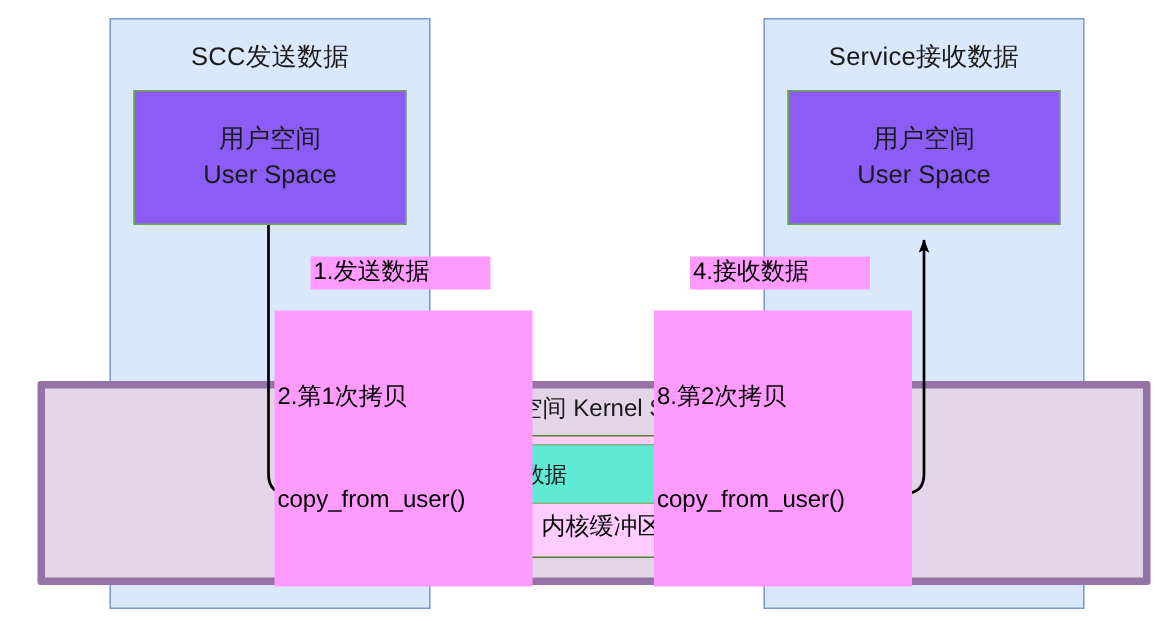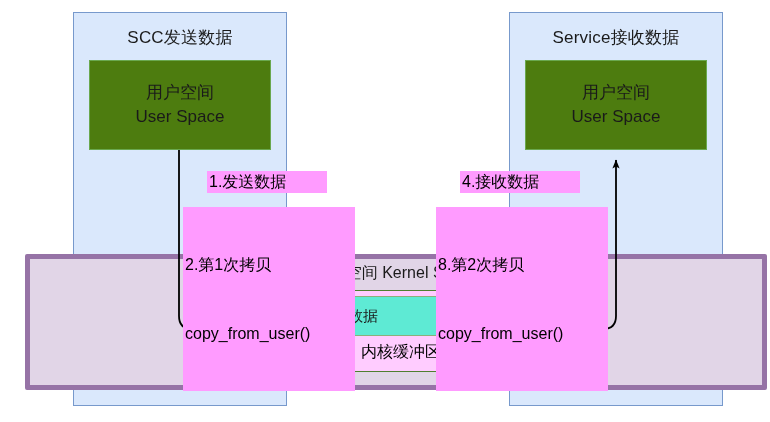--- a/index.html
+++ b/index.html
@@ -38,21 +38,21 @@
     left: 0; right: 0;
     top: 14px;
     font-size: 17px;
     line-height: 22px;
     letter-spacing: 0.2px;
     color: #1a1a1a;
   }
 
   
   .box-green {
-    background: #4d7c0f;
+    background: #8b5cf6;
     border: 1px solid #6aa84f;
     display: flex;
     flex-direction: column;
     align-items: center;
     justify-content: center;
     line-height: 24px;
     font-size: 17px;
     color: #1a1a1a;
   }
 

